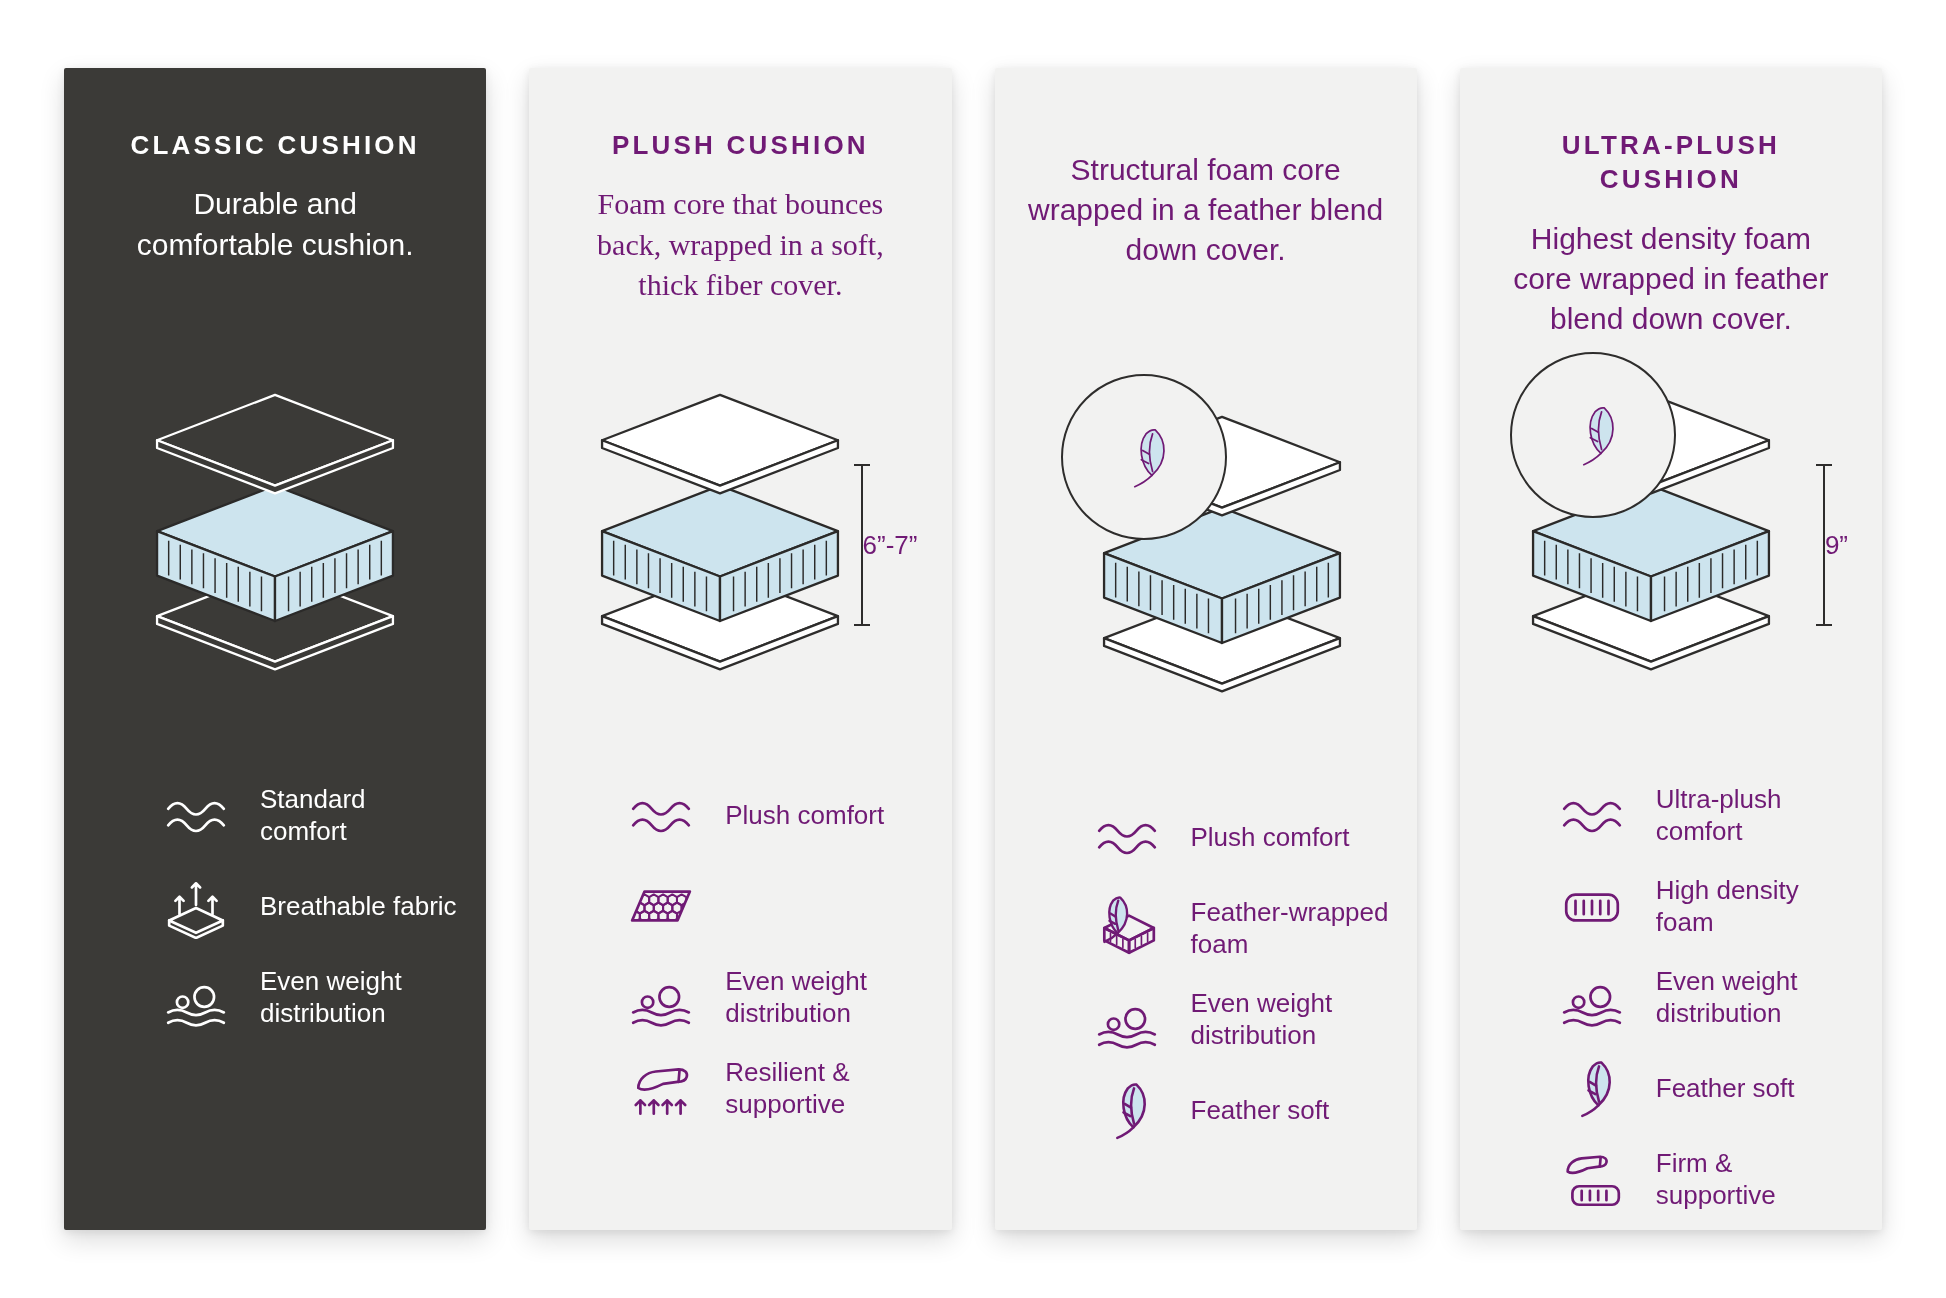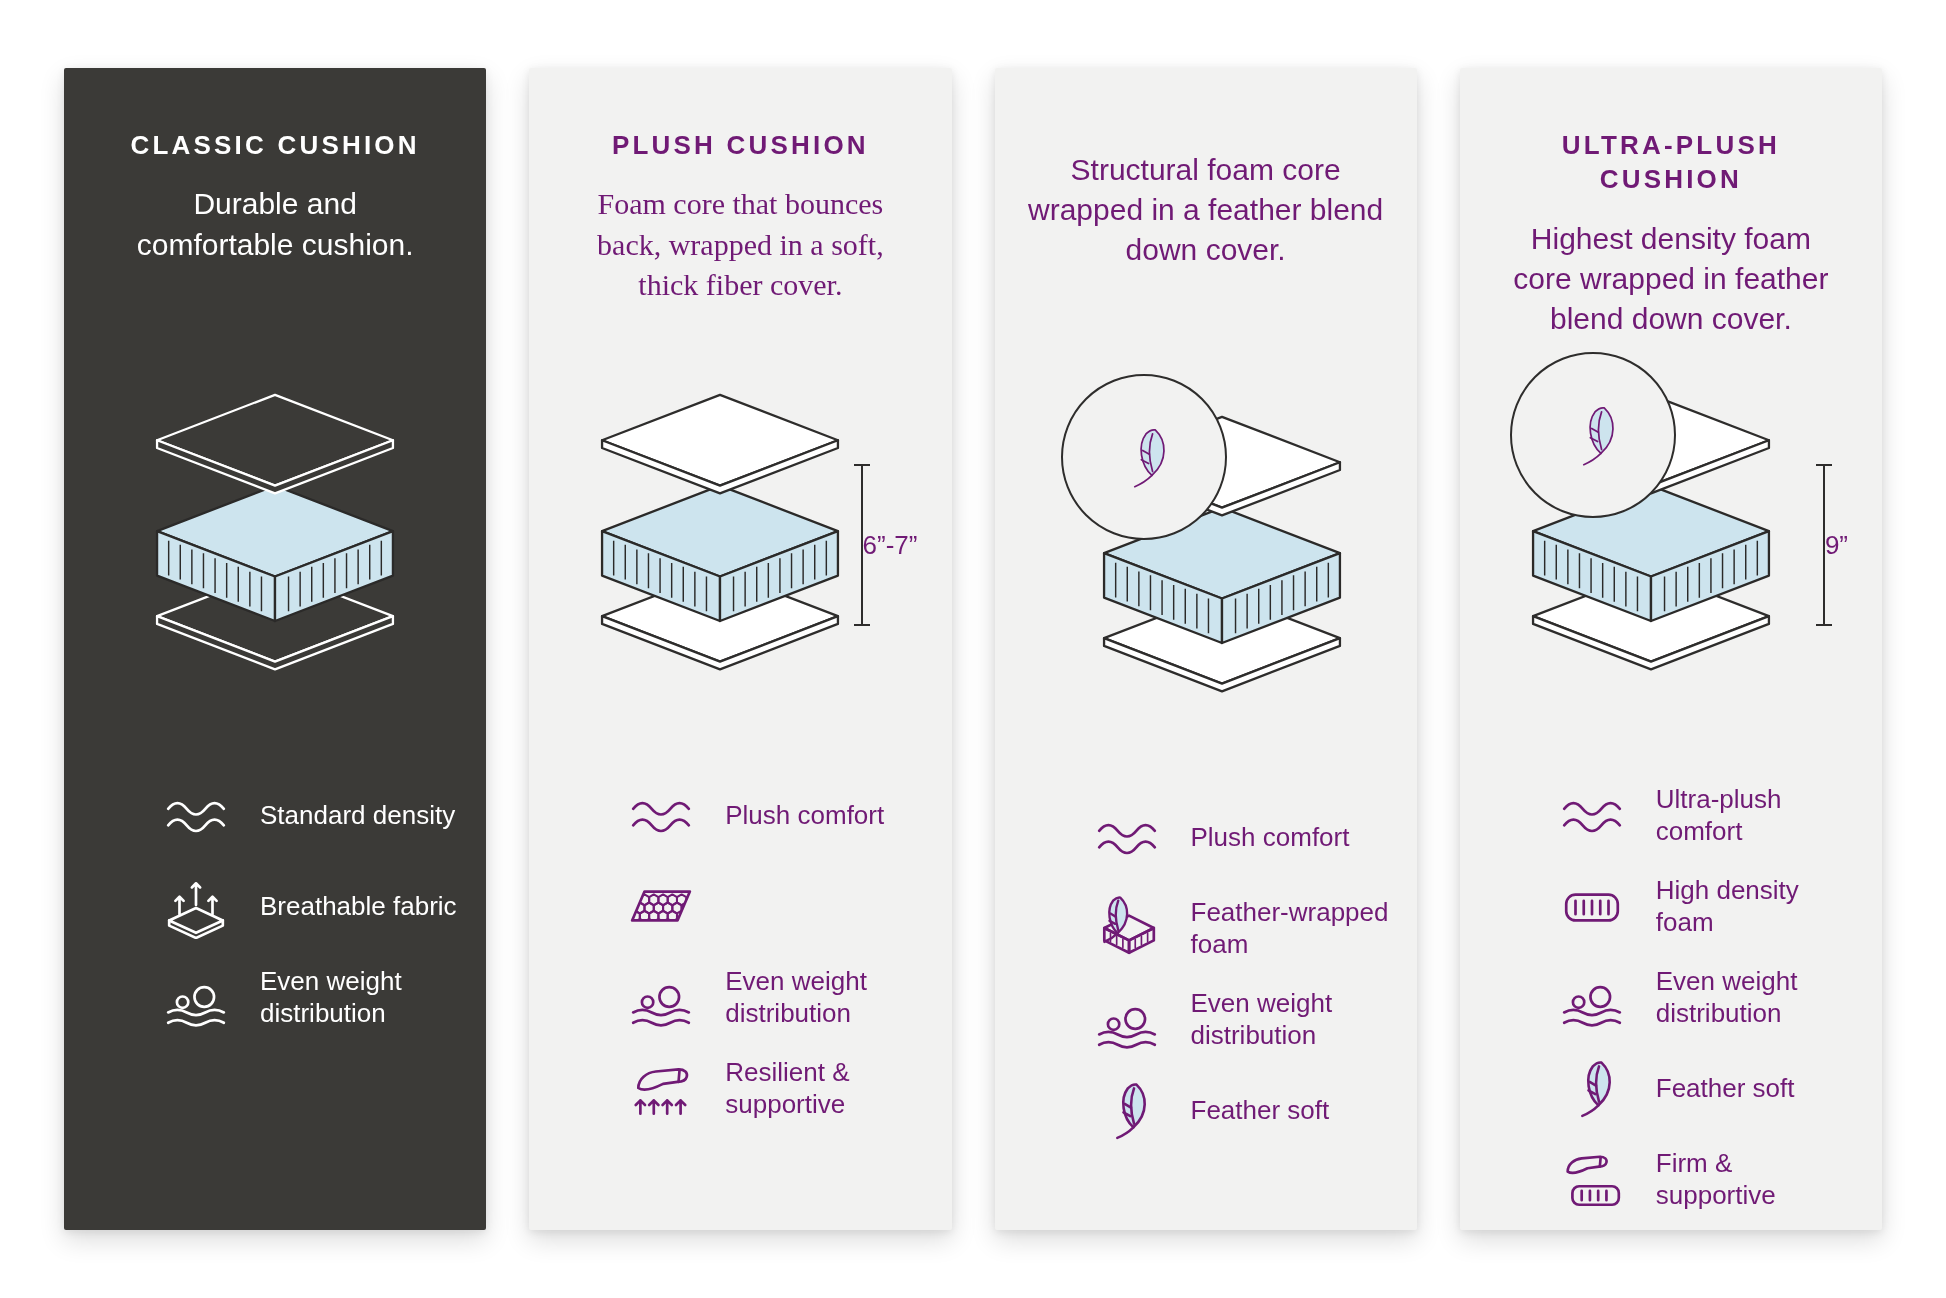--- a/index.html
+++ b/index.html
@@ -224,21 +224,21 @@
           <use href="#cushion-layers"></use>
         </svg>
     </div>
     <ul class="features">
       <li class="feature">
         <span class="ficon">
             <svg class="icon-svg" viewBox="0 0 64 64">
               <use href="#icon-waves"></use>
             </svg>
           </span>
-        <span class="flabel">Standard density</span>
+        <span class="flabel">Standard comfort</span>
       </li>
       <li class="feature">
         <span class="ficon">
             <svg class="icon-svg" viewBox="0 0 64 64">
               <use href="#icon-breathable"></use>
             </svg>
           </span>
         <span class="flabel">Breathable fabric</span>
       </li>
       <li class="feature">

